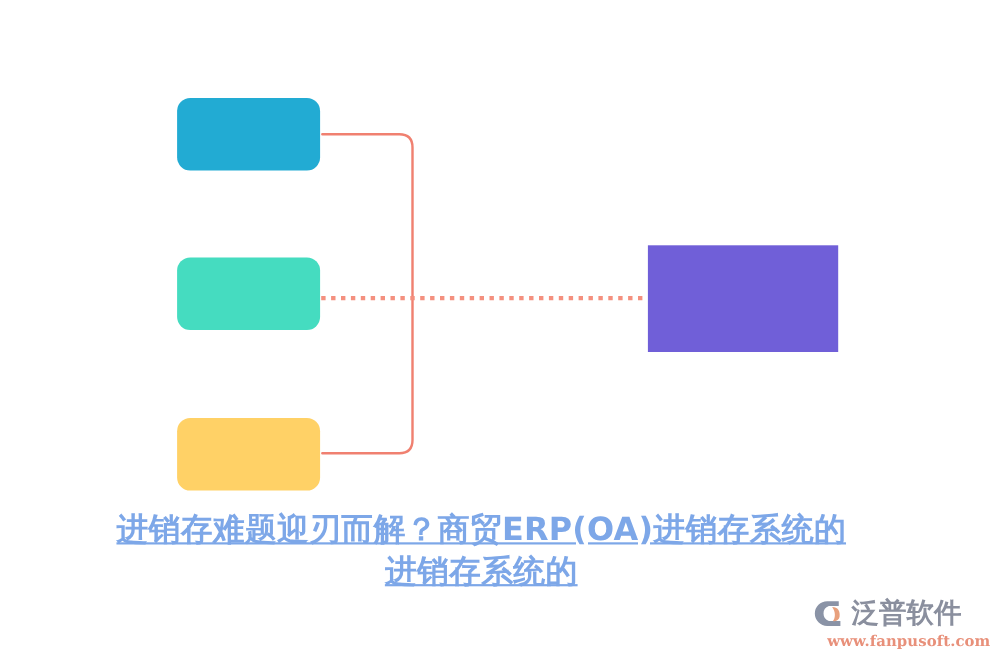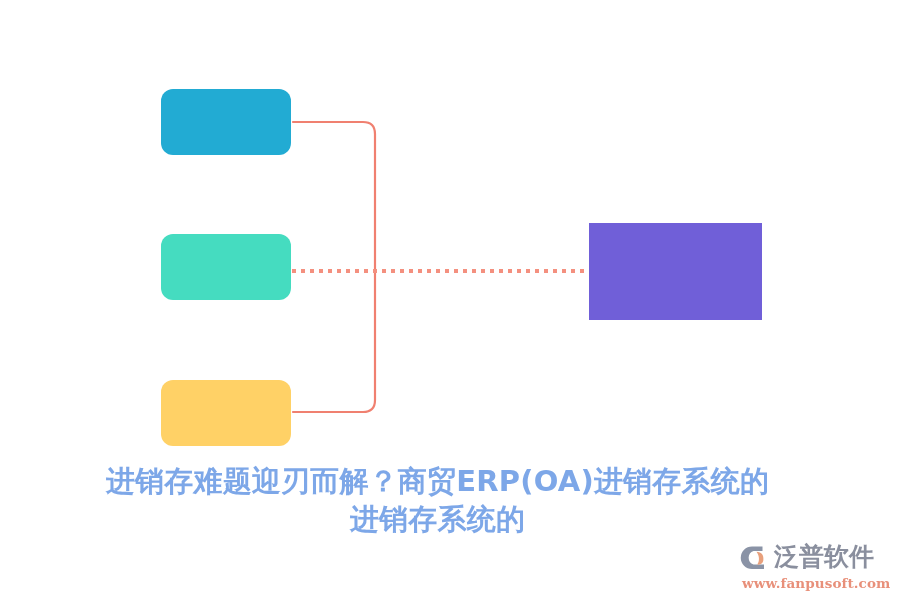--- a/index.html
+++ b/index.html
@@ -58,20 +58,21 @@
     position: absolute;
     left: 0;
     top: 462px;
     width: 875px;
     text-align: center;
     line-height: 1.32;
     font-size: 29px;
     font-weight: 700;
     letter-spacing: 0.2px;
     font-family: "DejaVu Sans", "Liberation Sans", sans-serif;
+    text-decoration: underline;
   }
   #title-block .title-line {
     display: block;
     white-space: nowrap;
   }
 
   
   #logo {
     position: absolute;
     left: 740px;
@@ -97,21 +98,21 @@
     color: #8a8f9e;
     line-height: 30px;
     letter-spacing: 0px;
   }
   #logo-url {
     font-family: "DejaVu Serif", "Liberation Serif", serif;
     font-size: 13.5px;
     font-weight: 700;
     letter-spacing: 0.1px;
     margin-top: 1px;
-    margin-left: 2px;
+    margin-left: 12px;
     white-space: nowrap;
   }
 </style>
 </head>
 <body>
 
 <div id="stage">
 
   <div id="diagram">
 

